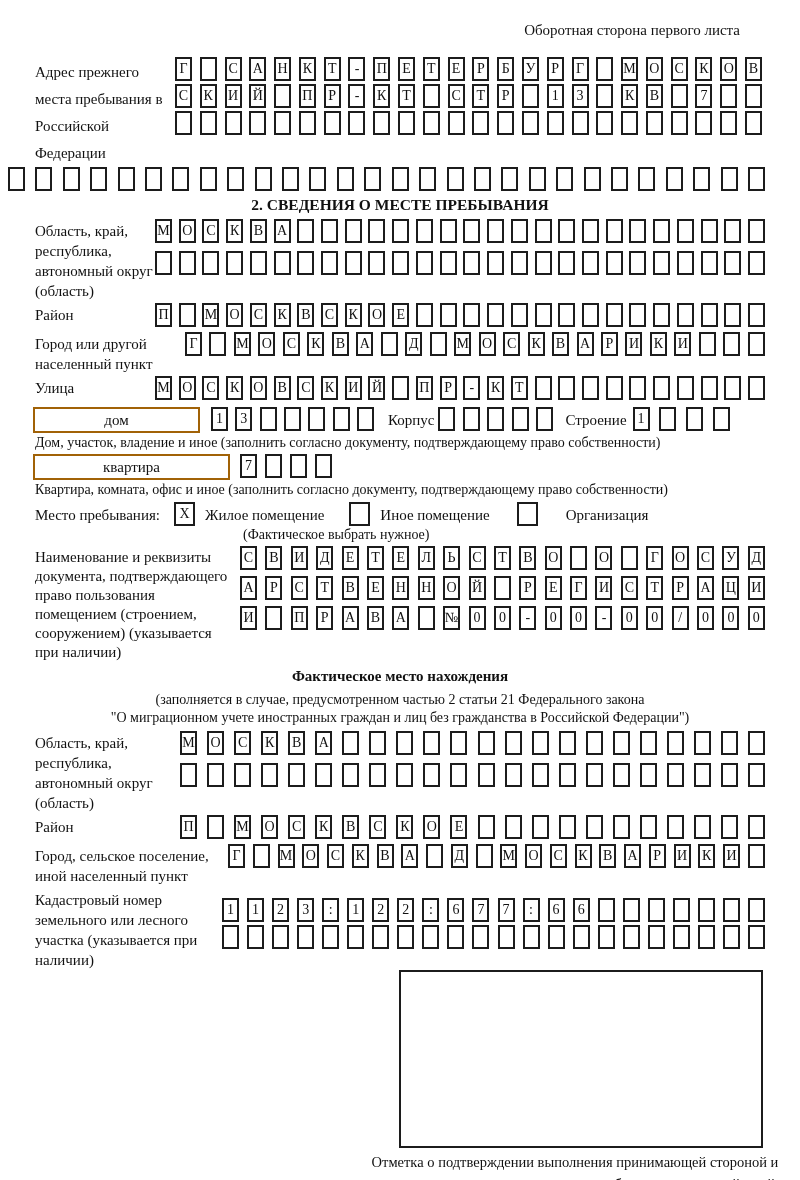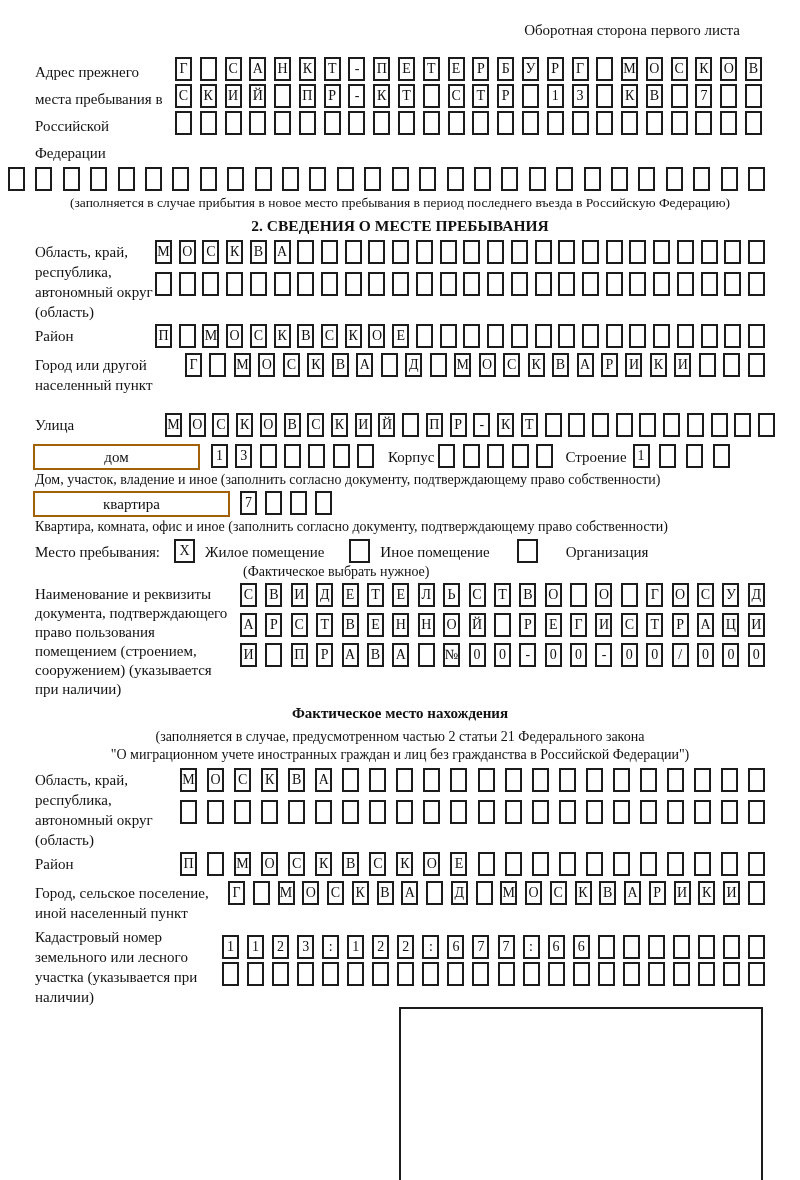--- a/index.html
+++ b/index.html
@@ -174,21 +174,20 @@
       <span class="cbox"></span>
       <span class="cbox"></span>
       <span class="cbox"></span>
       <span class="cbox"></span>
       <span class="cbox"></span>
       <span class="cbox"></span>
       <span class="cbox"></span>
       <span class="cbox"></span>
       <span class="cbox"></span>
     </div>
-  <div class="note-c" style="margin-left:-35px; width:800px;">(заполняется в случае прибытия в новое место пребывания в период последнего въезда в Российскую Федерацию)</div>
 
   <div class="sect-title" style="margin-left:-35px; width:800px;">2. СВЕДЕНИЯ О МЕСТЕ ПРЕБЫВАНИЯ</div>
 
   <div class="frow">
     <div class="lbl lblw120">Область, край, республика, автономный округ (область)</div>
     <div>
       <div class="brow w610 mb8">
           <span class="cbox">М</span>
           <span class="cbox">О</span>
           <span class="cbox">С</span>
@@ -302,21 +301,21 @@
         <span class="cbox">Р</span>
         <span class="cbox">И</span>
         <span class="cbox">К</span>
         <span class="cbox">И</span>
         <span class="cbox"></span>
         <span class="cbox"></span>
         <span class="cbox"></span>
       </div>
   </div>
 
-  <div class="frow" style="margin-top:18px;gap:10px;">
+  <div class="frow" style="margin-top:2px;">
     <div class="lbl lblw120">Улица</div>
     <div class="brow w610">
         <span class="cbox">М</span>
         <span class="cbox">О</span>
         <span class="cbox">С</span>
         <span class="cbox">К</span>
         <span class="cbox">О</span>
         <span class="cbox">В</span>
         <span class="cbox">С</span>
         <span class="cbox">К</span>

